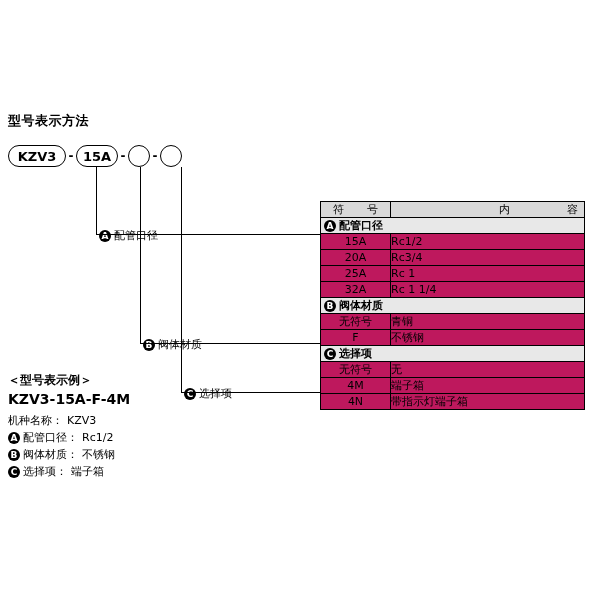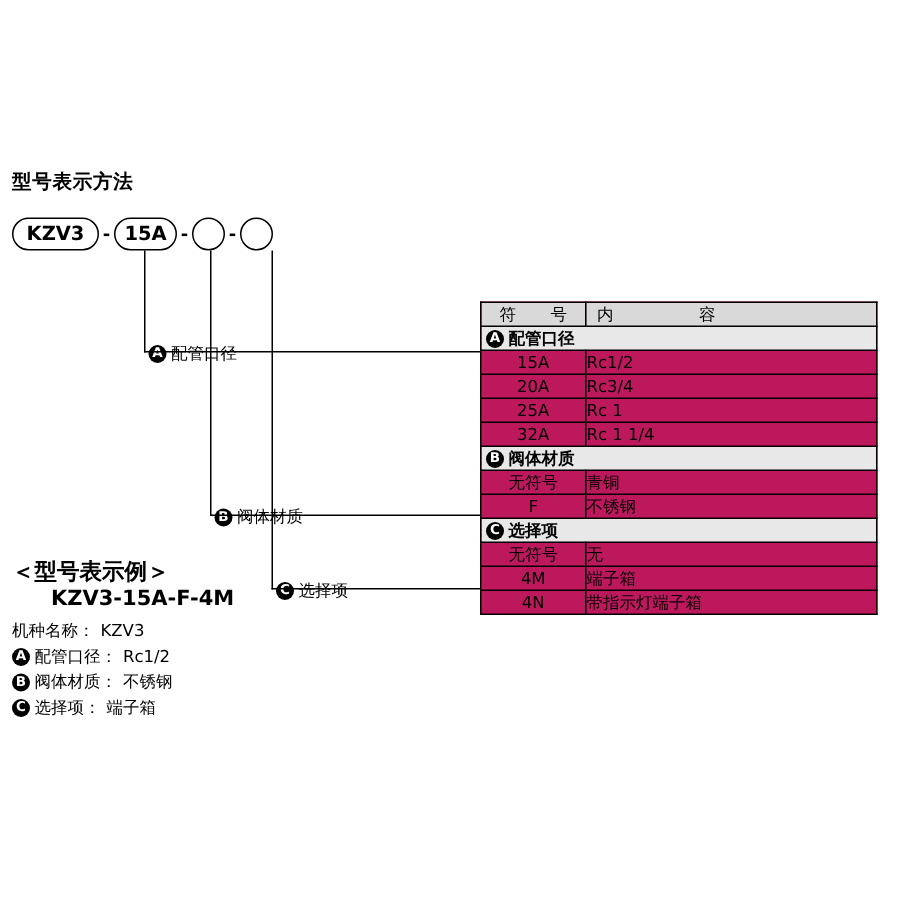--- a/index.html
+++ b/index.html
@@ -93,30 +93,29 @@
     font-size: 11px;
     white-space: nowrap;
   }
   .leader-label .txt { margin-left: 3px; vertical-align: middle; }
 
   
   .ex-head {
     position: absolute;
     left: 8px;
     top: 372px;
-    font-size: 15px;
+    font-size: 12px;
     font-weight: bold;
   }
   .ex-code {
     position: absolute;
     left: 8px;
     top: 391px;
     font-size: 14px;
     font-weight: bold;
-    margin-left: 26px;
   }
   .ex-line {
     position: absolute;
     left: 8px;
     font-size: 11px;
     white-space: nowrap;
   }
   .ex-line .lbl { display: inline-block; }
   .ex-line .val { margin-left: 4px; }
 
@@ -189,21 +188,21 @@
   </div>
 
   <div class="hline" style="left:96px; top:234px; width:224px;"></div>
   <div class="hline" style="left:140px; top:343px; width:180px;"></div>
   <div class="hline" style="left:181px; top:392px; width:139px;"></div>
 
   <table class="tbl" style="left:320px; top:201px;">
     <tbody>
       <tr class="hdr">
         <td class="c-sym">符　号</td>
-        <td class="c-desc" style="text-align:left; padding-left:1px;">内　　　容</td>
+        <td class="c-desc" style="text-align:right; padding-left:16px;">内　　　容</td>
       </tr>
 
       <tr class="grp">
         <td colspan="2">
           <span class="cir">A</span><span>配管口径</span>
         </td>
       </tr>
       <tr>
         <td class="c-sym">15A</td>
         <td class="c-desc">Rc1/2</td>

